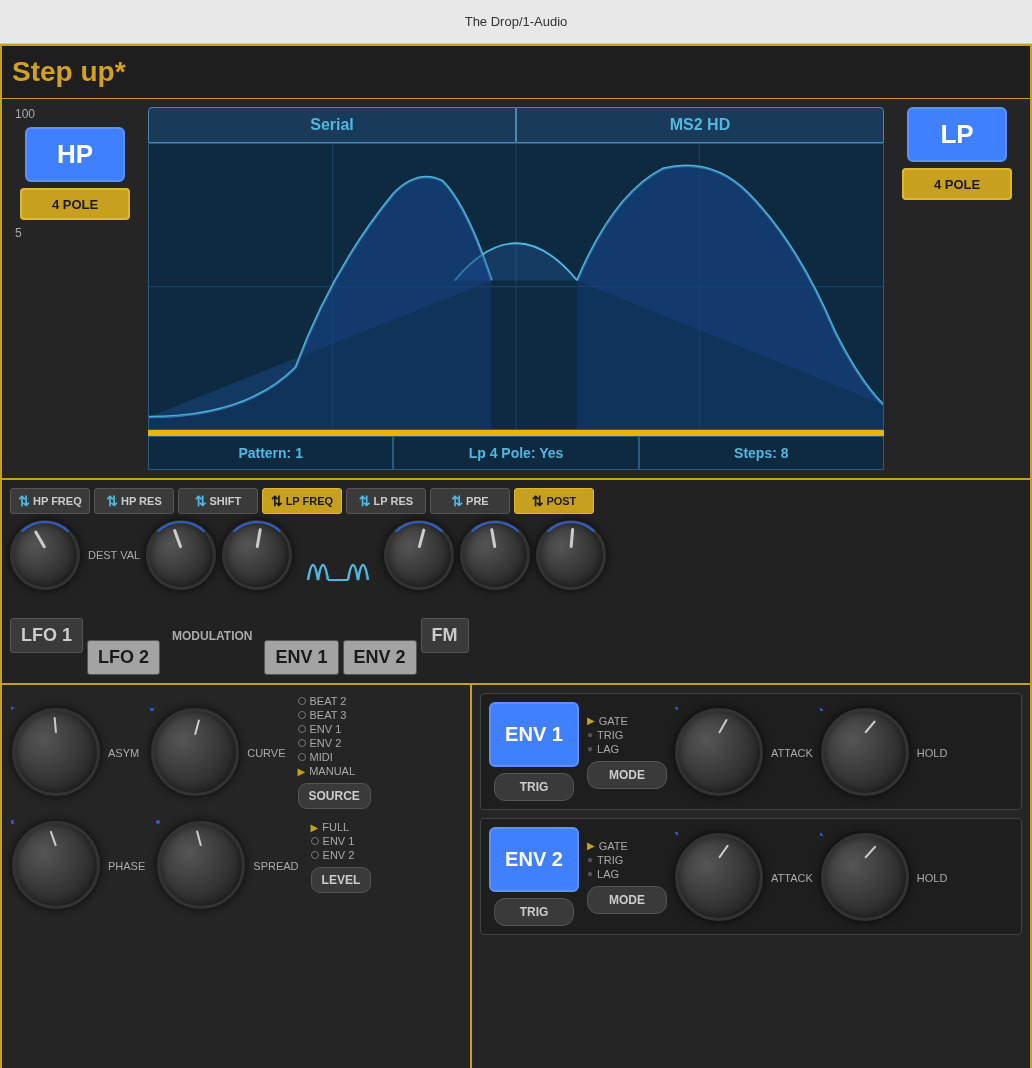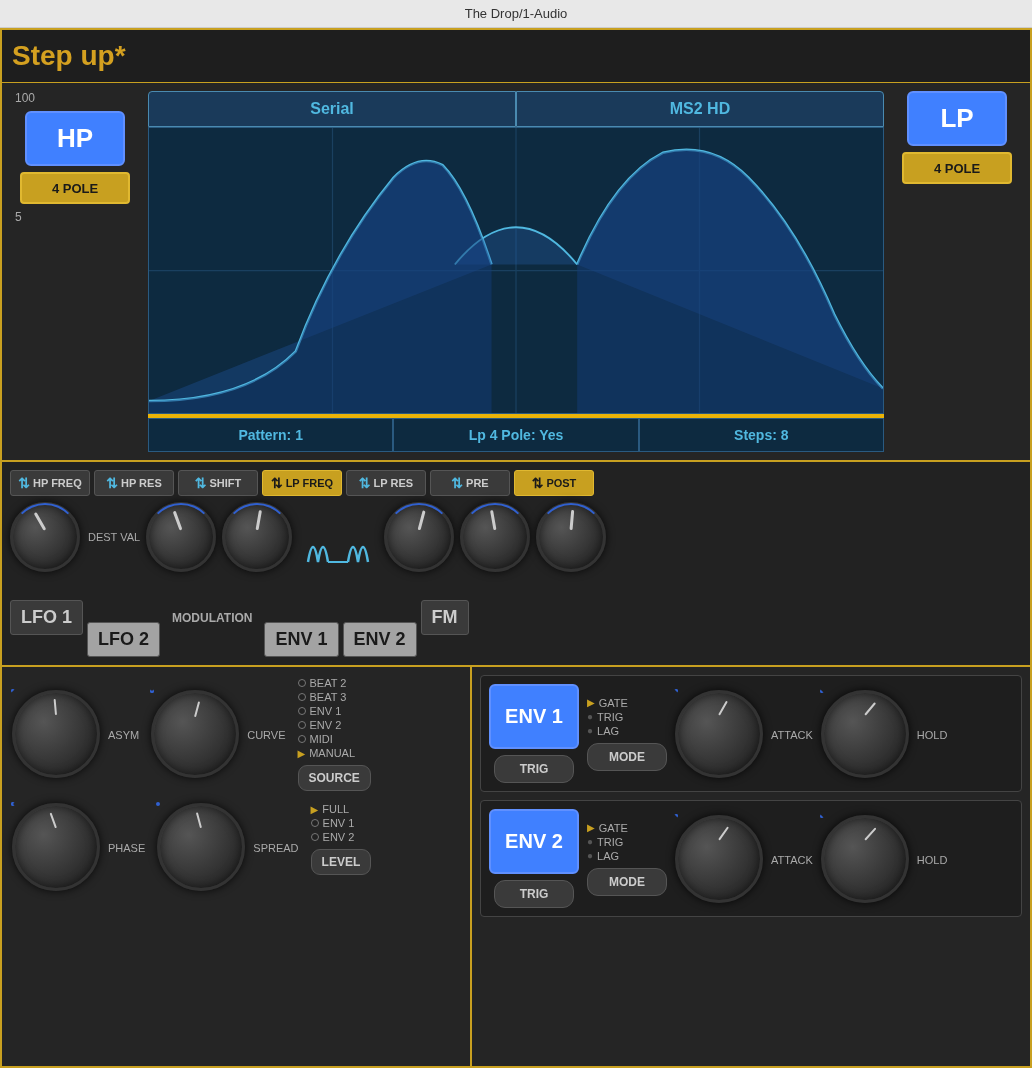--- a/index.html
+++ b/index.html
@@ -8,21 +8,21 @@
       height: 1068px;
       background: #1a1a1a;
       font-family: Arial, sans-serif;
       overflow: hidden;
       user-select: none;
     }
 
     
     .title-bar {
       background: #e8e8e8;
-      height: 28px;
+      height: 44px;
       display: flex;
       align-items: center;
       justify-content: center;
       font-size: 13px;
       color: #333;
       border-bottom: 1px solid #ccc;
     }
 
     
     .main-container {
@@ -125,21 +125,21 @@
       background: #0d2a40;
       flex: 1;
       border: 1px solid #2a5a80;
       position: relative;
       min-height: 230px;
     }
 
     .display-info-bar {
       display: flex;
       background: #0d2a40;
-      border-top: 4px solid #eab308;
+      border-top: 6px solid #eab308;
       align-items: flex-end;
     }
 
     .display-info-item {
       flex: 1;
       text-align: center;
       padding: 8px;
       color: #50b8e0;
       font-size: 14px;
       font-weight: bold;

